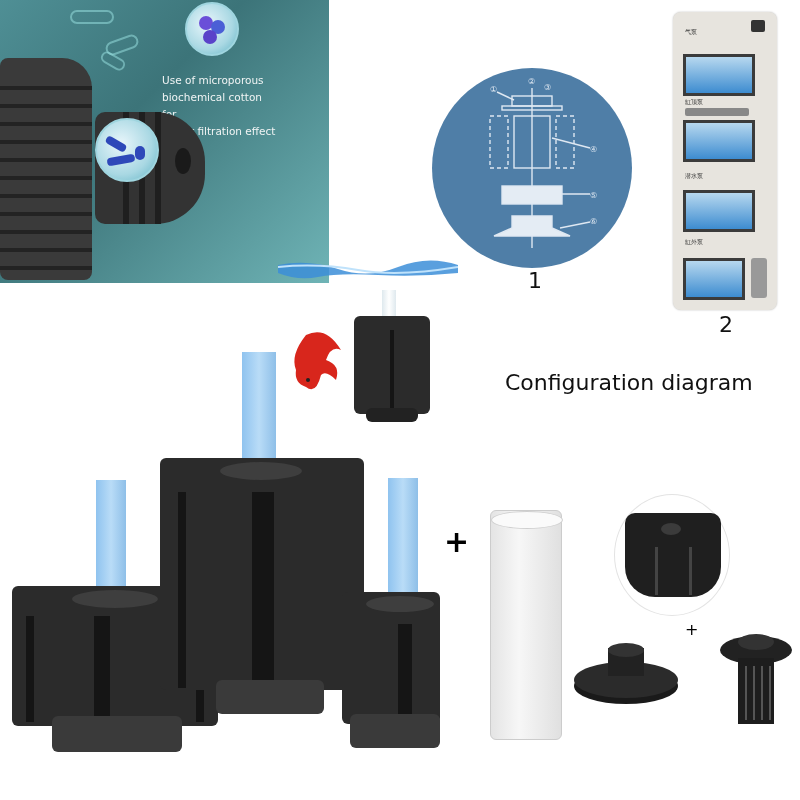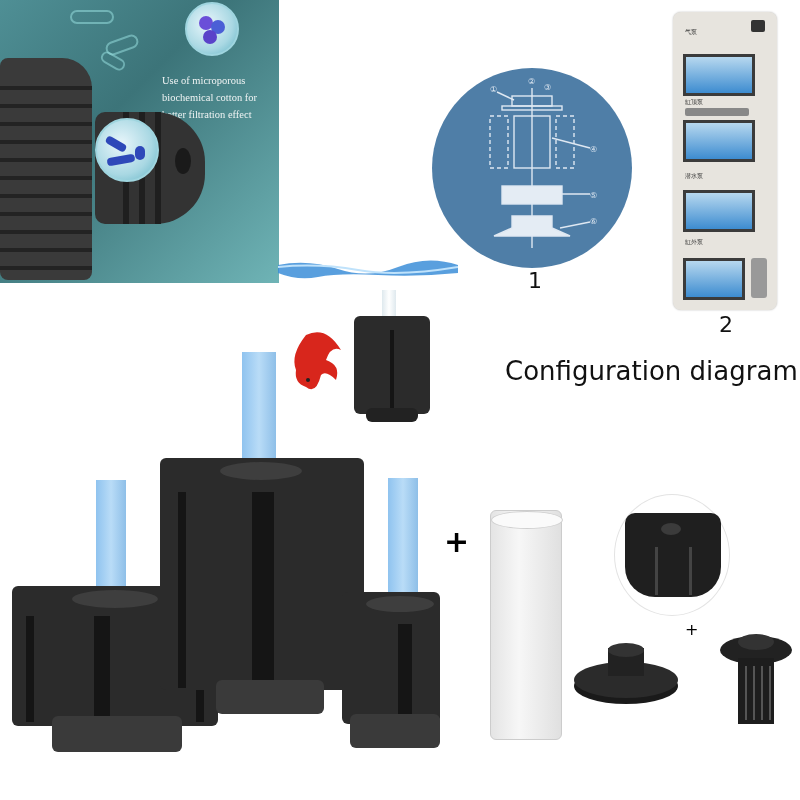--- a/index.html
+++ b/index.html
@@ -1,33 +1,33 @@
 <!DOCTYPE html>
 <html><head>
 <meta charset="utf-8">
 <style>
   html,body{margin:0;padding:0;background:#ffffff;}
   body{width:800px;height:800px;position:relative;overflow:hidden;font-family:"DejaVu Sans",sans-serif;}
   .abs{position:absolute;}
   
-  #tl-panel{left:0;top:0;width:279px;height:283px;background:linear-gradient(135deg,#4f8f95 0%,#3c7479 40%,#6fb4b6 100%);overflow:hidden;font-family:Liberation Serif, serif;}
+  #tl-panel{left:0;top:0;width:329px;height:283px;background:linear-gradient(135deg,#4f8f95 0%,#3c7479 40%,#6fb4b6 100%);overflow:hidden;}
   #tl-panel .bact{position:absolute;border:2px solid rgba(150,220,220,.55);border-radius:10px;}
   #tl-caption{position:absolute;left:162px;top:72px;width:115px;color:#f0f4f4;font-size:10.5px;line-height:17px;}
   .sponge-roll{position:absolute;background:#3a3a3a;}
   .rib{position:absolute;left:0;right:0;height:4px;background:#232323;}
   .bubble{position:absolute;border-radius:50%;background:radial-gradient(circle at 40% 40%,#e9f6fb 0%,#a9d8e3 60%,#5fb2c4 100%);border:2px solid #9fd5df;}
   
   #diag-circle{left:432px;top:68px;width:200px;height:200px;border-radius:50%;background:#4f7ea7;overflow:hidden;}
   #diag-circle svg{position:absolute;left:0;top:0;}
   .num-label{font-size:22px;color:#111;font-family:"DejaVu Sans",sans-serif;}
   
   #config-card{left:673px;top:12px;width:104px;height:298px;background:#e7e4de;border-radius:8px;box-shadow:0 0 2px #bbb;}
   .tank{position:absolute;left:10px;width:66px;height:36px;border:3px solid #3b3b3b;background:linear-gradient(#b7d8ef,#3d8cd0);}
   .tank-label{position:absolute;left:12px;font-size:6px;color:#333;}
-  #config-title{left:505px;top:356px;font-size:26px;color:#111;}
+  #config-title{left:505px;top:370px;font-size:22px;color:#111;}
   
   #splash{left:278px;top:255px;width:180px;height:30px;}
   
   #fish{left:286px;top:325px;width:60px;height:80px;}
   
   .filter-body{position:absolute;background:#2b2b2b;border-radius:6px;}
   .filter-base{position:absolute;background:#333;border-radius:6px;}
   .groove{position:absolute;background:#151515;}
   .tube{position:absolute;background:linear-gradient(90deg,#8fc3ef,#b9dcf7 50%,#8ebfe8);}
   .plus{font-size:30px;font-weight:bold;color:#000;}

